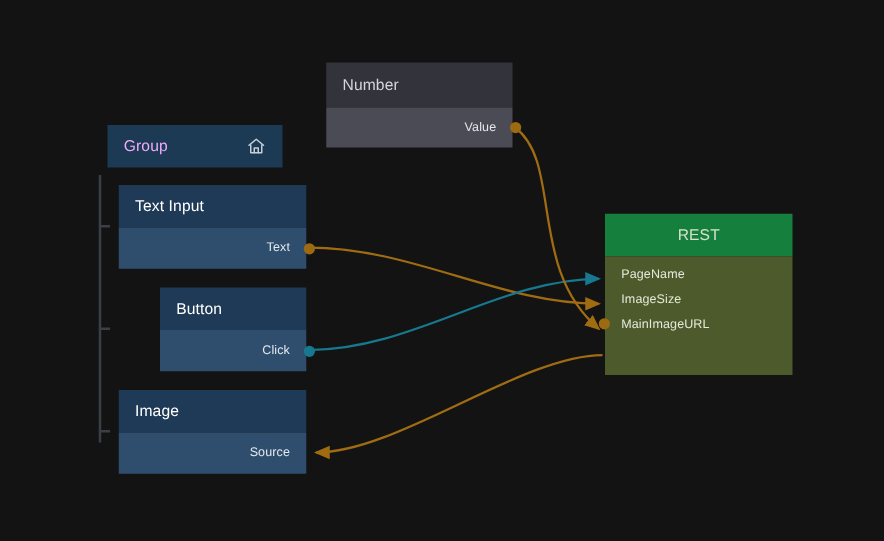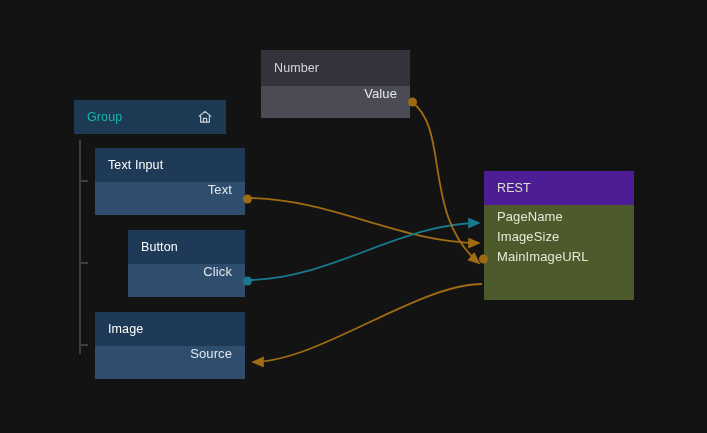--- a/index.html
+++ b/index.html
@@ -37,21 +37,22 @@
     font-size: 12.5px;
     letter-spacing: 0.1px;
   }
   .node-body {
     box-sizing: border-box;
     position: relative;
   }
   .port-row {
     box-sizing: border-box;
     display: flex;
-    font-size: 13px;
+    align-items: center;
+    font-size: 10px;
     letter-spacing: 0.1px;
     position: relative;
   }
   .port-row.out {
     justify-content: flex-end;
     padding-right: 13px;
   }
   .port-row.in {
     justify-content: flex-start;
     padding-left: 13px;
@@ -64,40 +65,42 @@
     height: 34px;
   }
   .node-blue .node-body {
     background: #2f4d6d;
     color: #e2e9ef;
   }
 
   
   .node-group .node-header {
     background: #1d3a55;
-    color: #14b8a6;
+    color: #f0abfc;
     height: 34px;
+    margin-left: 12px;
   }
 
   
   .node-gray .node-header {
     background: #33343b;
     color: #d5d6da;
     height: 36px;
   }
   .node-gray .node-body {
     background: #4a4b54;
     color: #e6e7ea;
   }
 
   
   .node-olive .node-header {
-    background: #4c1d95;
+    background: #15803d;
     color: #d9e0cb;
     height: 34px;
+    justify-content: center;
   }
   .node-olive .node-body {
     background: #4c5a2c;
     color: #e4e9d8;
     padding: 4px 0 6px 0;
   }
 
   
   .bracket-v {
     position: absolute;

